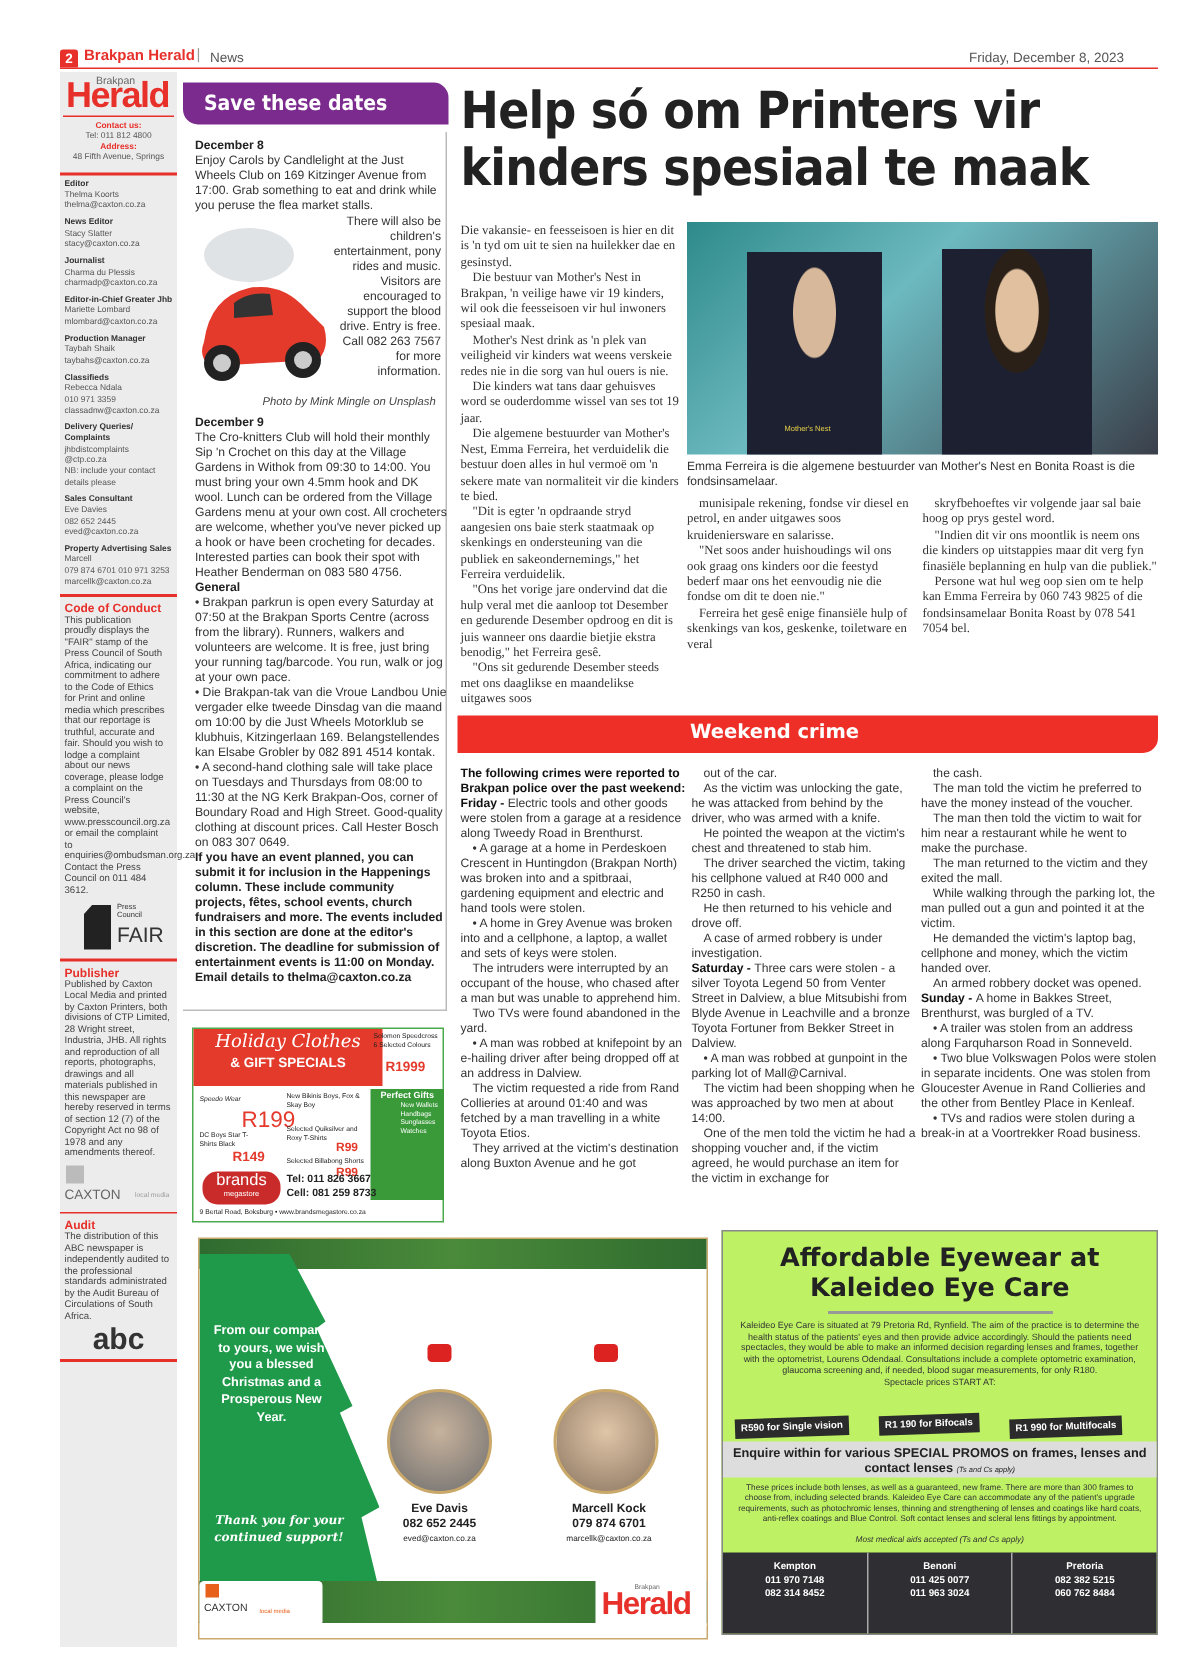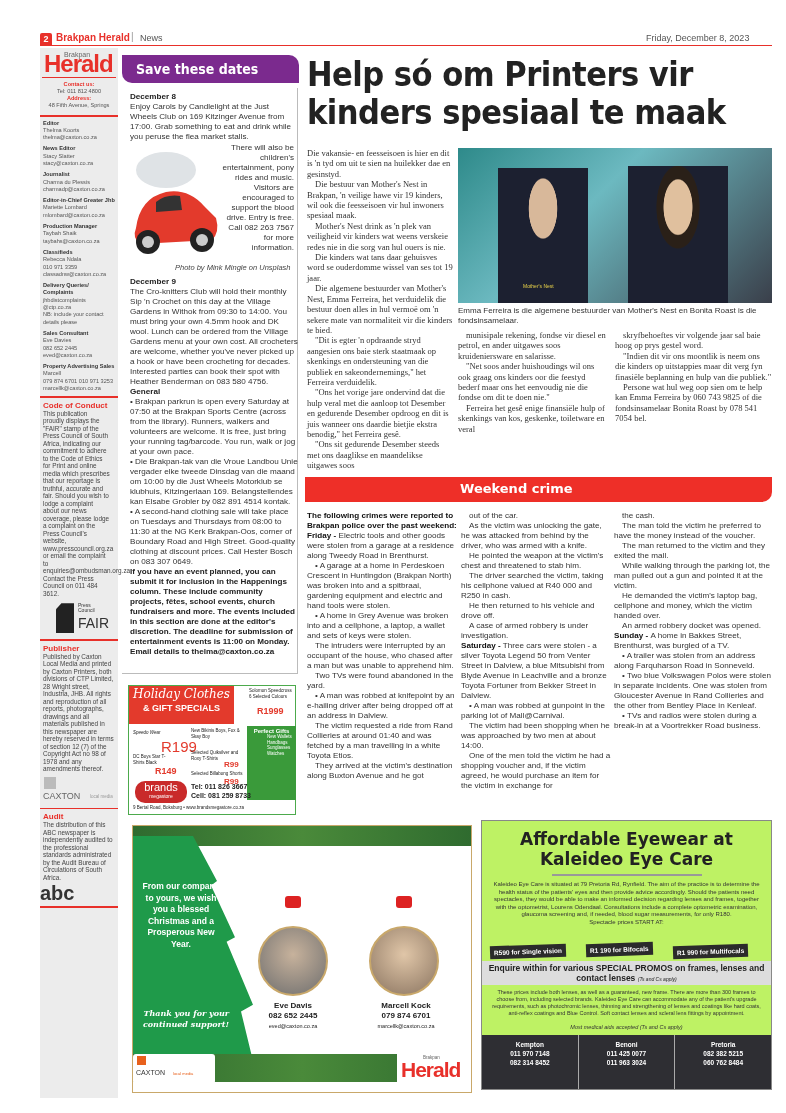--- a/index.html
+++ b/index.html
@@ -102,21 +102,21 @@
   <div class="sb-h">Publisher</div>
   <div class="sb-body">Published by Caxton Local Media and printed by Caxton Printers, both divisions of CTP Limited, 28 Wright street, Industria, JHB. All rights and reproduction of all reports, photographs, drawings and all materials published in this newspaper are hereby reserved in terms of section 12 (7) of the Copyright Act no 98 of 1978 and any amendments thereof.</div>
   <div style="position:relative;height:28px;margin-top:4px">
     <div style="position:absolute;left:4px;top:0;width:12px;height:12px;background:#bbb"></div>
     <span style="position:absolute;left:3px;top:14px;font-size:9px;color:#666">CAXTON</span>
     <span style="position:absolute;left:50px;top:17px;font-size:4.5px;color:#999">local media</span>
   </div>
   <div class="sline"></div>
   <div class="sb-h">Audit</div>
   <div class="sb-body">The distribution of this ABC newspaper is independently audited to the professional standards administrated by the Audit Bureau of Circulations of South Africa.</div>
-  <div style="text-align:left;font-size:20px;font-weight:bold;color:#333;line-height:20px;margin-top:2px">abc</div>
+  <div style="text-align:center;font-size:20px;font-weight:bold;color:#333;line-height:20px;margin-top:2px">abc</div>
   <div class="sline"></div>
 </div>
 
 <div id="savehdr" class="abs">
     <span>Save these dates</span>
   </div>
 <div id="savebox" class="abs"></div>
 <div class="evwrap ev" style="top:92px">
   <b>December 8</b><br>
   <span>Enjoy Carols by Candlelight at the Just Wheels Club on 169 Kitzinger Avenue from 17:00. Grab something to eat and drink while you peruse the flea market stalls.</span>
@@ -138,21 +138,21 @@
   <b>December 9</b><br>
   <span>The Cro-knitters Club will hold their monthly Sip 'n Crochet on this day at the Village Gardens in Withok from 09:30 to 14:00. You must bring your own 4.5mm hook and DK wool. Lunch can be ordered from the Village Gardens menu at your own cost. All crocheters are welcome, whether you've never picked up a hook or have been crocheting for decades. Interested parties can book their spot with Heather Benderman on 083 580 4756.</span><br>
   <b>General</b><br>
   <span>• Brakpan parkrun is open every Saturday at 07:50 at the Brakpan Sports Centre (across from the library). Runners, walkers and volunteers are welcome. It is free, just bring your running tag/barcode. You run, walk or jog at your own pace.</span><br>
   <span>• Die Brakpan-tak van die Vroue Landbou Unie vergader elke tweede Dinsdag van die maand om 10:00 by die Just Wheels Motorklub se klubhuis, Kitzingerlaan 169. Belangstellendes kan Elsabe Grobler by 082 891 4514 kontak.</span><br>
   <span>• A second-hand clothing sale will take place on Tuesdays and Thursdays from 08:00 to 11:30 at the NG Kerk Brakpan-Oos, corner of Boundary Road and High Street. Good-quality clothing at discount prices. Call Hester Bosch on 083 307 0649.</span><br>
   <b>If you have an event planned, you can submit it for inclusion in the Happenings column. These include community projects, fêtes, school events, church fundraisers and more. The events included in this section are done at the editor's discretion. The deadline for submission of entertainment events is 11:00 on Monday. Email details to thelma@caxton.co.za</b>
 </div>
 
 <div id="holad" class="abs">
-  <div style="position:absolute;left:0;top:0;width:105px;height:38px;background:#e33a2c;color:#fff;text-align:center">
+  <div style="position:absolute;left:0;top:0;width:126px;height:38px;background:#e33a2c;color:#fff;text-align:center">
     <div style="font-family:'DejaVu Serif',serif;font-style:italic;font-size:12px;line-height:17px">Holiday Clothes</div>
     <div style="font-size:9px;font-weight:bold">&amp; GIFT SPECIALS</div>
   </div>
   <div style="position:absolute;left:120px;top:2px;width:46px;font-size:4.5px;line-height:5.5px">Solomon Speedcross 6 Selected Colours</div>
   <div style="position:absolute;left:128px;top:20px;font-size:9px;font-weight:bold;color:#e33a2c">R1999</div>
   <div style="position:absolute;left:4px;top:44px;font-size:4.5px;font-style:italic">Speedo Wear</div>
   <div style="position:absolute;left:32px;top:52px;font-size:15px;font-weight:normal;color:#e33a2c">R199</div>
   <div style="position:absolute;left:62px;top:42px;width:54px;font-size:4.5px;line-height:5.5px">New Bikinis Boys, Fox &amp; Skay Boy</div>
   <div style="position:absolute;left:118px;top:40px;width:49px;height:74px;background:#3a9a3a;color:#fff;padding:2px">
     <div style="font-size:6px;font-weight:bold;text-align:center">Perfect Gifts</div>
@@ -256,20 +256,21 @@
     <p><span>He then returned to his vehicle and drove off.</span></p>
     <p><span>A case of armed robbery is under investigation.</span></p>
     <p class="ni"><b>Saturday - </b><span>Three cars were stolen - a silver Toyota Legend 50 from Venter Street in Dalview, a blue Mitsubishi from Blyde Avenue in Leachville and a bronze Toyota Fortuner from Bekker Street in Dalview.</span></p>
     <p><span>• A man was robbed at gunpoint in the parking lot of Mall@Carnival.</span></p>
     <p><span>The victim had been shopping when he was approached by two men at about 14:00.</span></p>
     <p><span>One of the men told the victim he had a shopping voucher and, if the victim agreed, he would purchase an item for the victim in exchange for</span></p>
   </div>
 <div class="abs crime" id="crcol3" style="left:614px;top:511px;width:158px">
     <p><span>the cash.</span></p>
     <p><span>The man told the victim he preferred to have the money instead of the voucher.</span></p>
+    <p><span>The man then told the victim to wait for him near a restaurant while he went to make the purchase.</span></p>
     <p><span>The man returned to the victim and they exited the mall.</span></p>
     <p><span>While walking through the parking lot, the man pulled out a gun and pointed it at the victim.</span></p>
     <p><span>He demanded the victim's laptop bag, cellphone and money, which the victim handed over.</span></p>
     <p><span>An armed robbery docket was opened.</span></p>
     <p class="ni"><b>Sunday - </b><span>A home in Bakkes Street, Brenthurst, was burgled of a TV.</span></p>
     <p><span>• A trailer was stolen from an address along Farquharson Road in Sonneveld.</span></p>
     <p><span>• Two blue Volkswagen Polos were stolen in separate incidents. One was stolen from Gloucester Avenue in Rand Collieries and the other from Bentley Place in Kenleaf.</span></p>
     <p><span>• TVs and radios were stolen during a break-in at a Voortrekker Road business.</span></p>
   </div>
 

